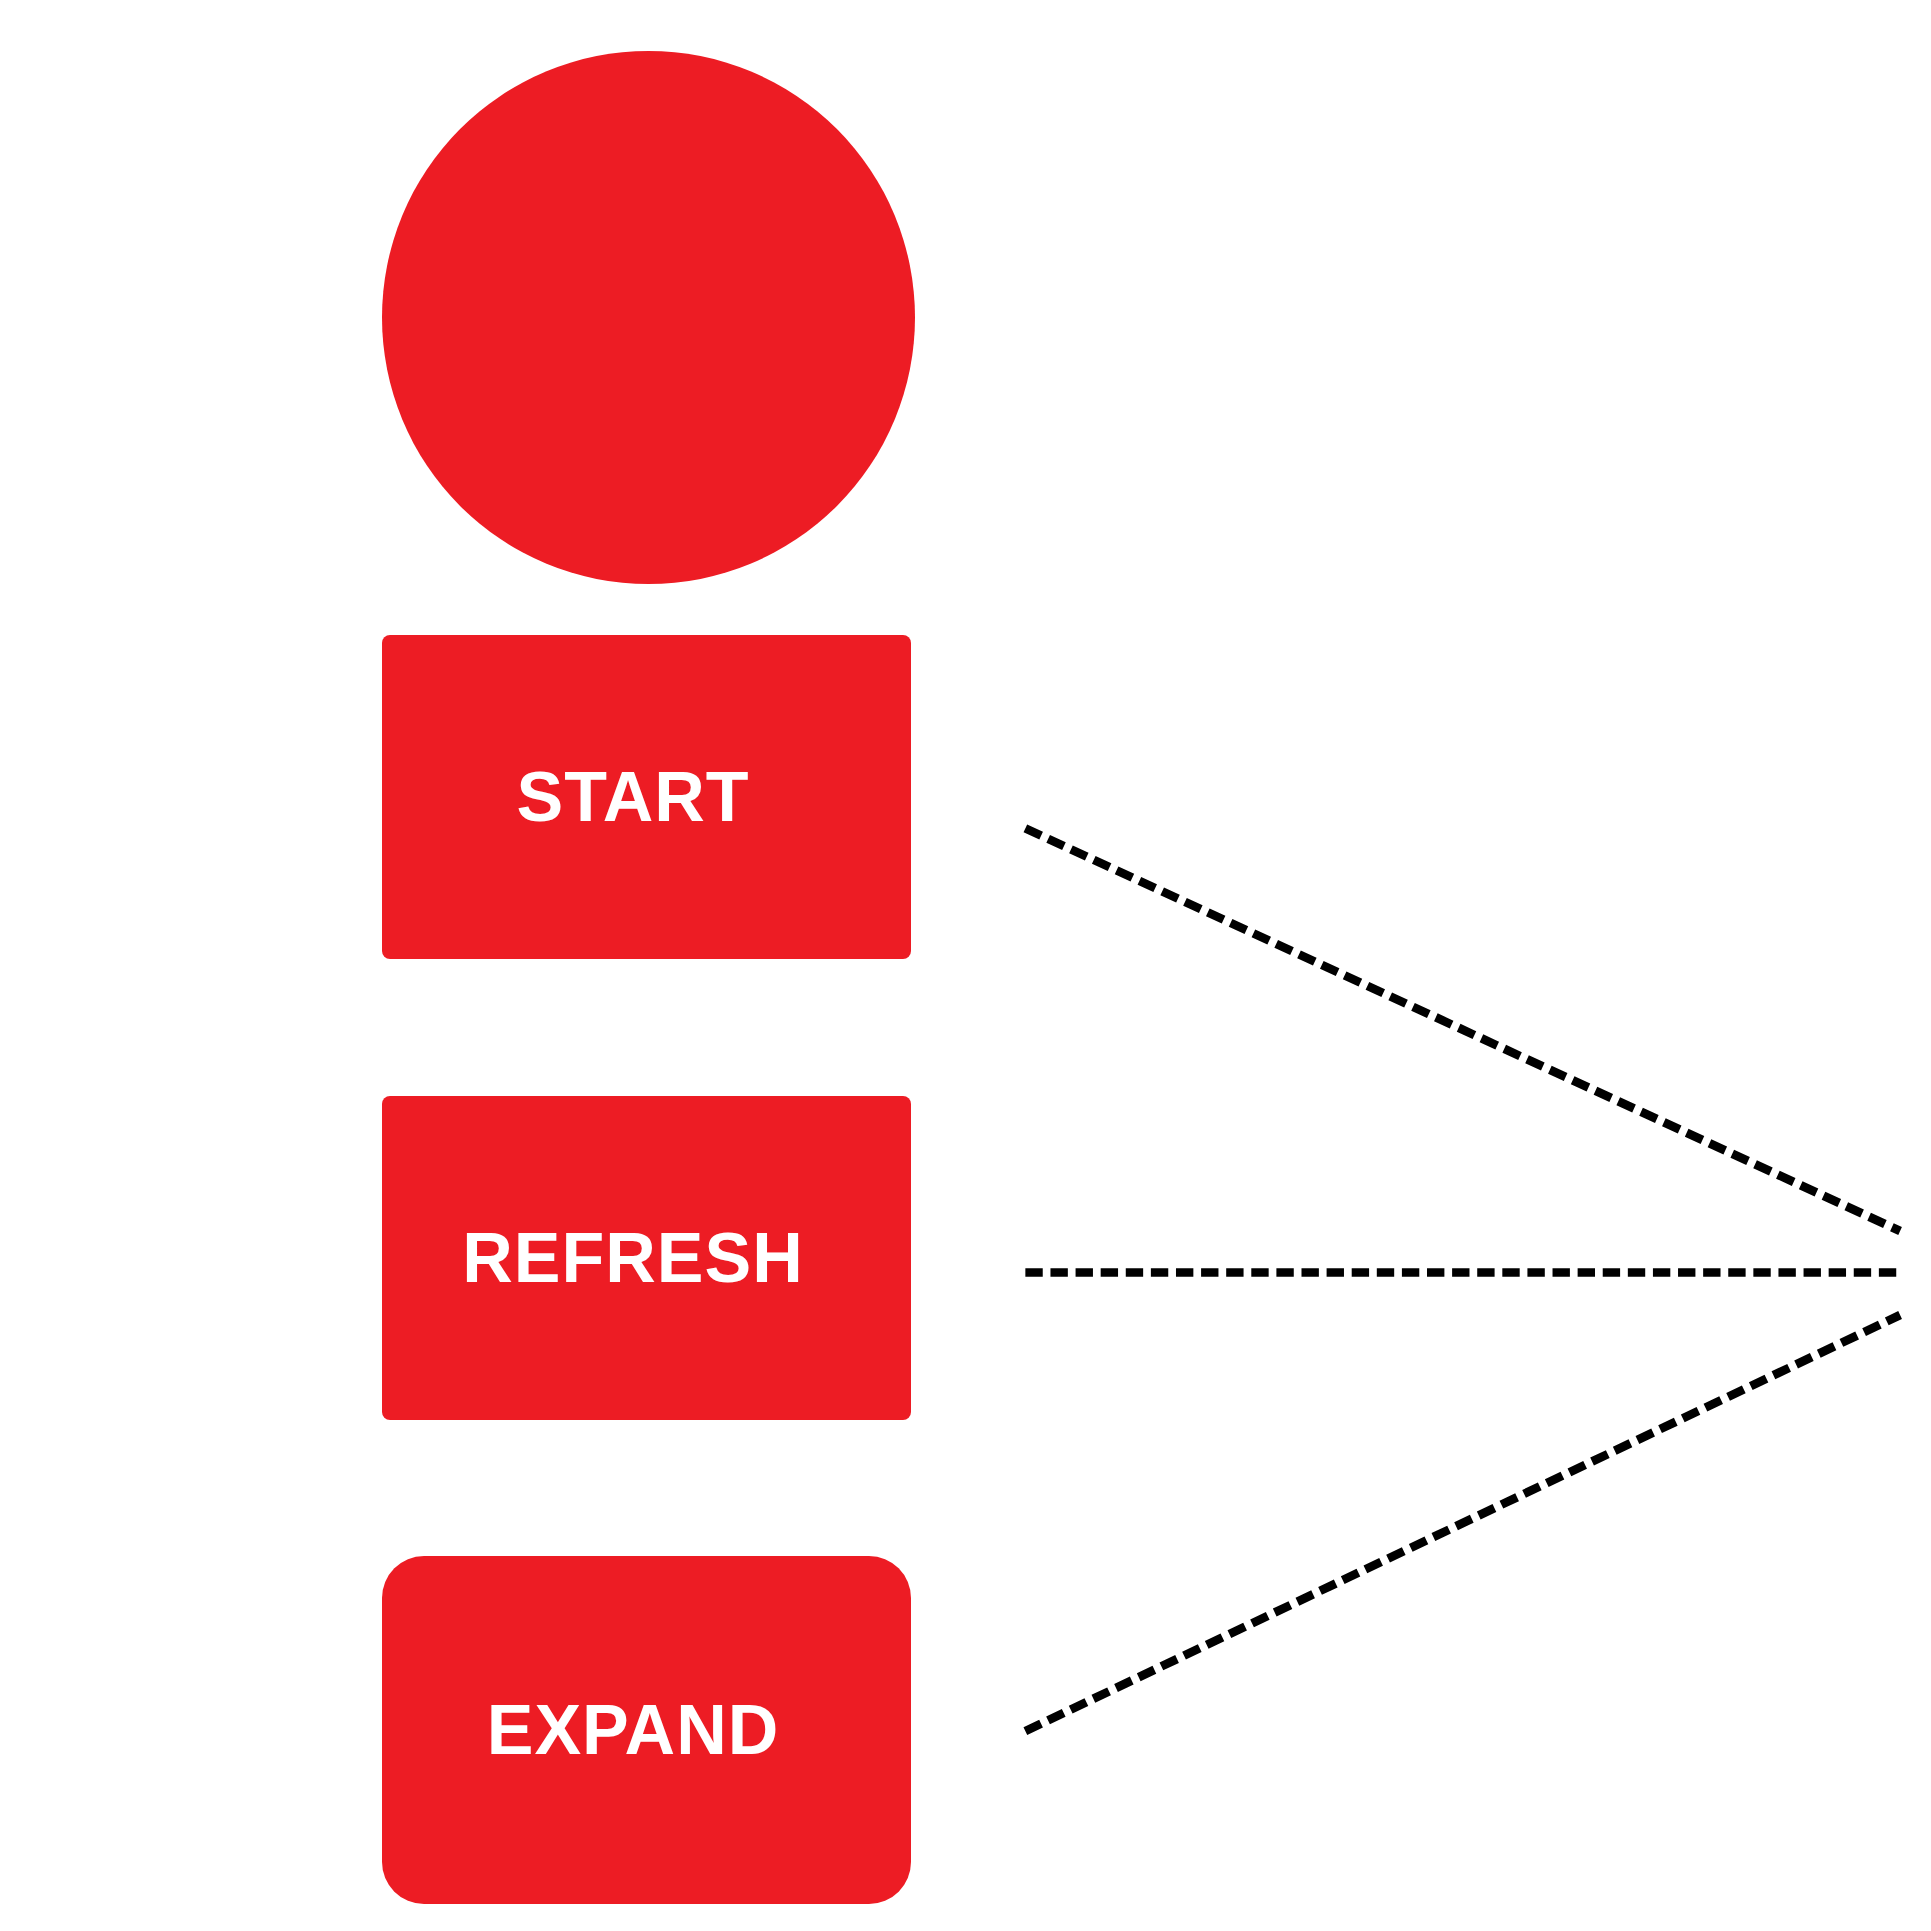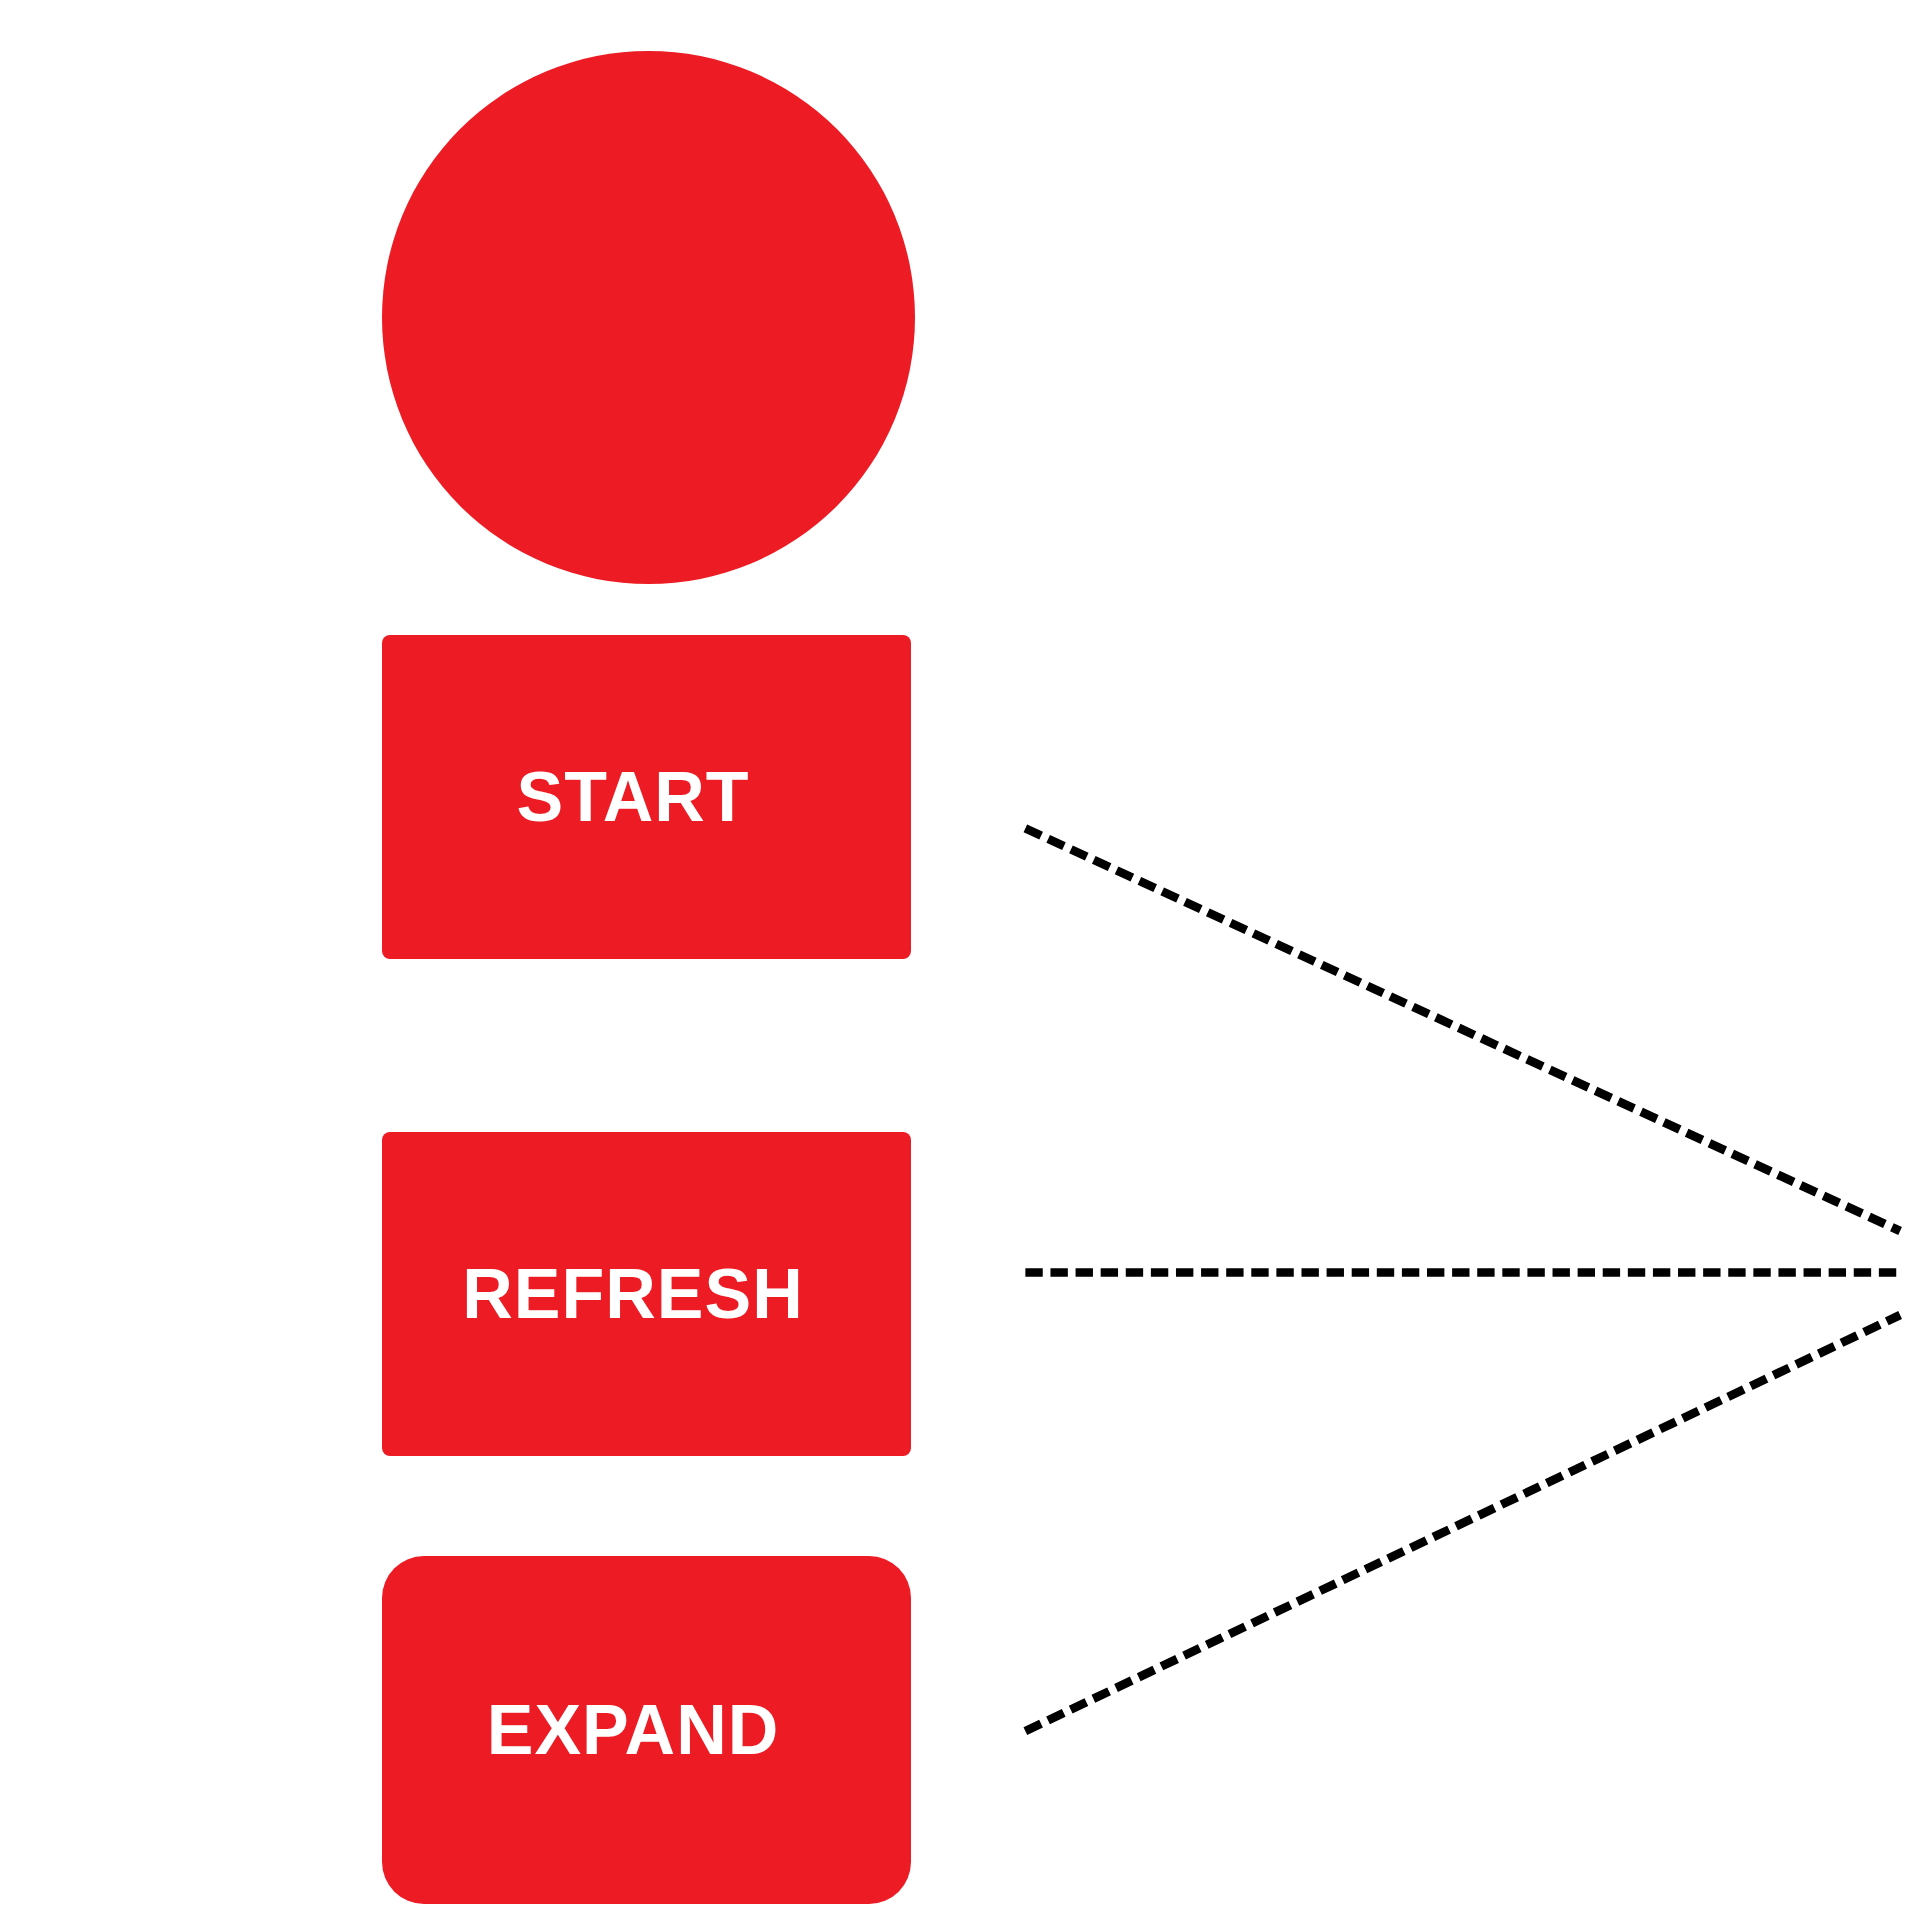--- a/index.html
+++ b/index.html
@@ -53,21 +53,21 @@
     font-size: 70px;
     letter-spacing: 1px;
     line-height: 1;
     text-align: center;
     user-select: none;
     position: relative;
     left: -13.5px;
   }
 
   #btn-start   { top: 635px;  height: 324px; }
-  #btn-refresh { top: 1096px; height: 324px; margin-top: 36px; }
+  #btn-refresh { top: 1096px; height: 324px; }
   #btn-expand  { top: 1556px; height: 348px; border-radius: 42px; }
 
   
   #connector-lines {
     position: absolute;
     left: 0;
     top: 0;
     width: 1931px;
     height: 1931px;
     pointer-events: none;

